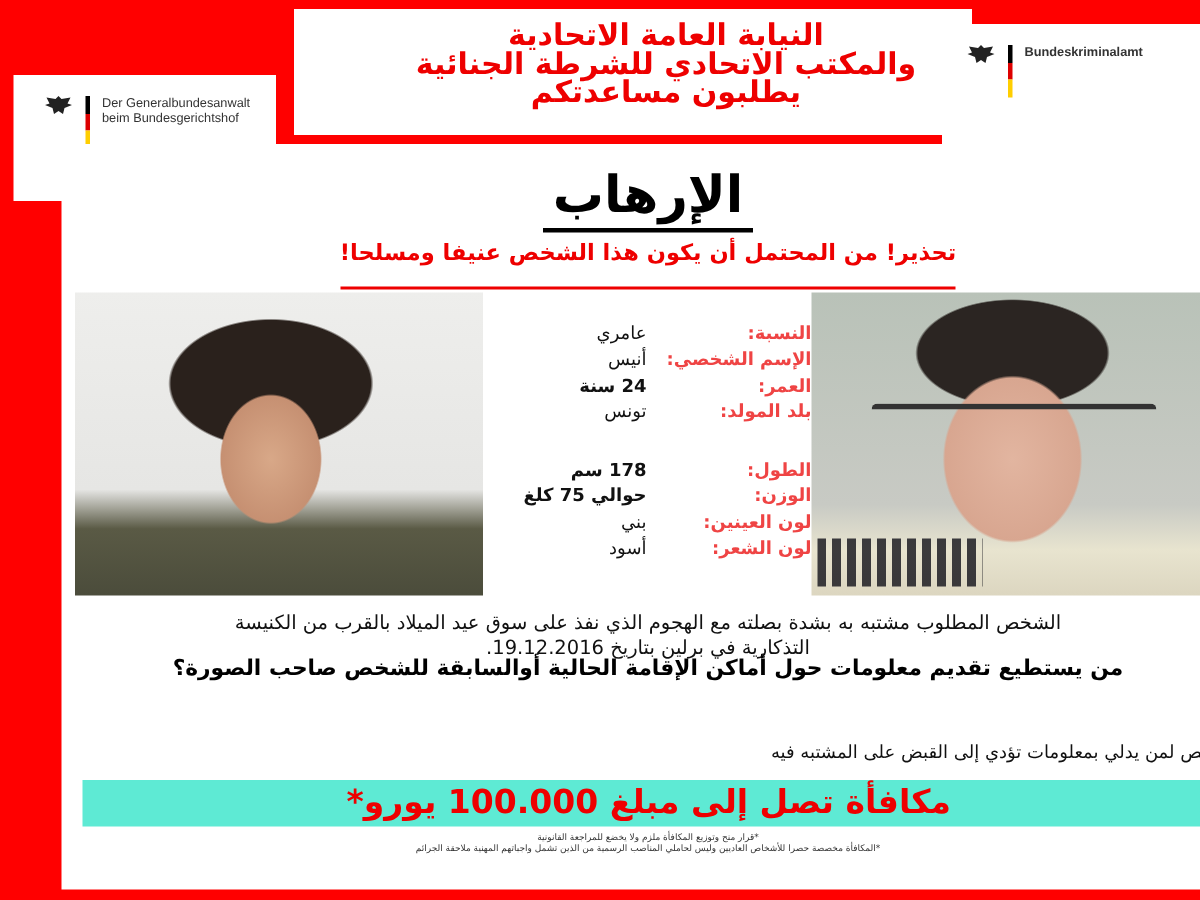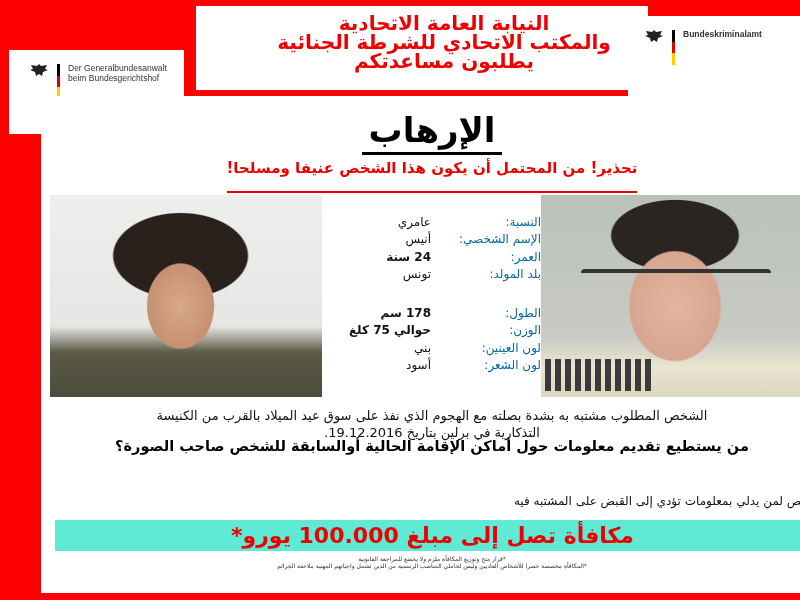--- a/index.html
+++ b/index.html
@@ -50,21 +50,21 @@
     .photo-right { left: 500px; top: 99px; width: 268px; height: 202px;
       background: radial-gradient(ellipse 75px 90px at 50% 55%, #e2b5a0 0%, #d8a690 60%, transparent 62%),
                   radial-gradient(ellipse 90px 50px at 50% 20%, #2b2522 0%, #2b2522 70%, transparent 72%),
                   linear-gradient(to bottom, #b9c2b8 0%, #c8cac4 70%, #e8e4cf 85%, #dcd6c0 100%); }
     .glasses { position: absolute; left: 40px; top: 74px; width: 190px; height: 12px; border-top: 4px solid #333; border-radius: 4px; }
     .stamp { position: absolute; left: 4px; bottom: 6px; width: 110px; height: 32px;
       background: repeating-linear-gradient(90deg, #101018 0 6px, transparent 6px 10px); opacity: .8; }
 
     .info { position: absolute; left: 282px; top: 117px; width: 218px; direction: rtl; font-size: 12px; color: #111; }
     .info .row { display: flex; height: 17.5px; align-items: center; }
-    .info .label { width: 110px; padding-right: 0; color: #0369a1; }
+    .info .label { width: 110px; padding-right: 0; color: #ef4444; font-weight: bold; }
     .info .value { width: 100px; text-align: right; }
     .info .value.bold { font-weight: bold; }
     .info .gap { height: 21px; }
 
     .desc { position: absolute; left: 20px; right: 20px; top: 311px; text-align: center; direction: rtl;
       font-size: 13px; line-height: 17px; color: #111; }
     .question { position: absolute; left: 0; right: 0; top: 342px; text-align: center; direction: rtl;
       font-size: 14.5px; font-weight: bold; color: #000; }
     .reward-intro { position: absolute; left: 0; right: 0; top: 398px; text-align: right; direction: rtl;
       font-size: 12px; color: #111; }

